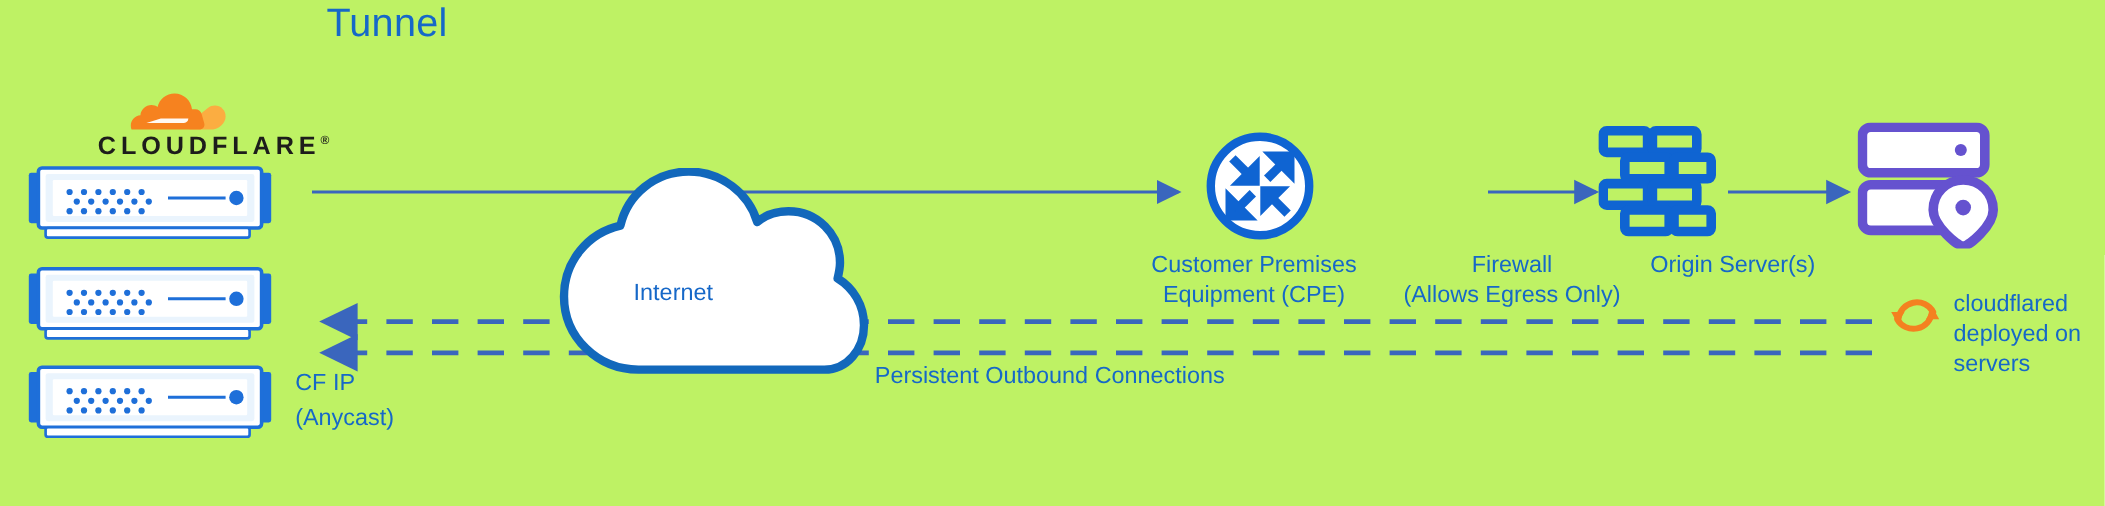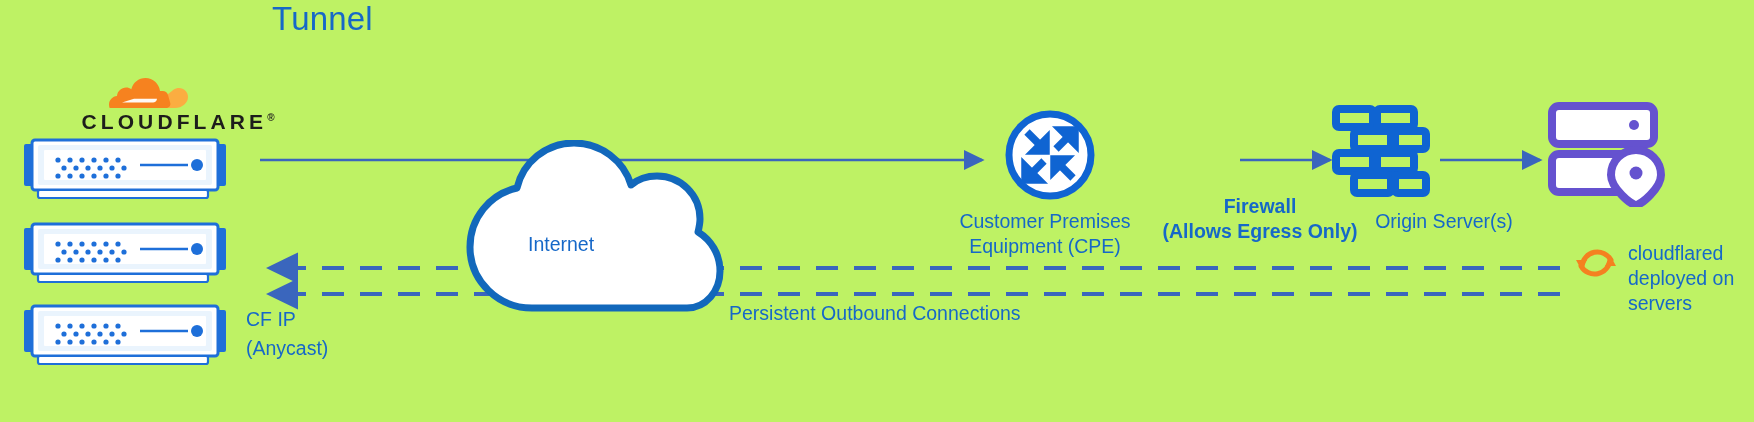--- a/index.html
+++ b/index.html
@@ -68,21 +68,21 @@
     line-height: 25px;
     white-space: nowrap;
   }
   .dlabel.center { text-align: center; }
 
   #label-request   { left: 286px; top: 132px; }
   #label-internet  { left: 528px; top: 232px; }
   #label-cfip      { left: 246px; top: 305px; line-height: 29px; white-space: normal; width: 150px;}
   #label-persist   { left: 729px; top: 301px; }
   #label-cpe       { left: 900px;  top: 209px; width: 290px; }
-  #label-firewall  { left: 1155px; top: 194px; width: 210px; font-weight: bold; }
+  #label-firewall  { left: 1155px; top: 209px; width: 210px; }
   #label-origin    { left: 1284px; top: 209px; width: 320px; }
   #label-cloudflared {
     left: 1628px; top: 241px; width: 120px;
     white-space: normal; line-height: 25px;
   }
 
   
   svg.layer {
     position: absolute;
     left: 0; top: 0;

